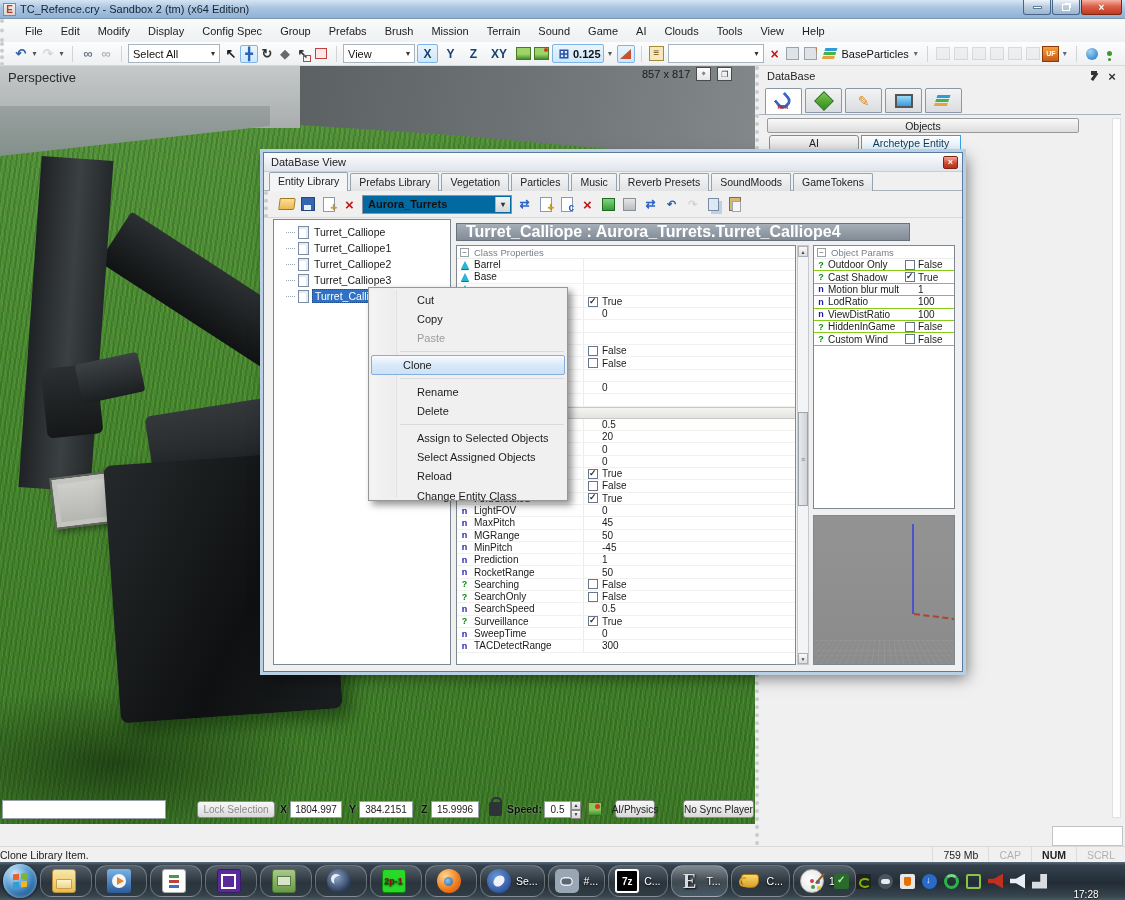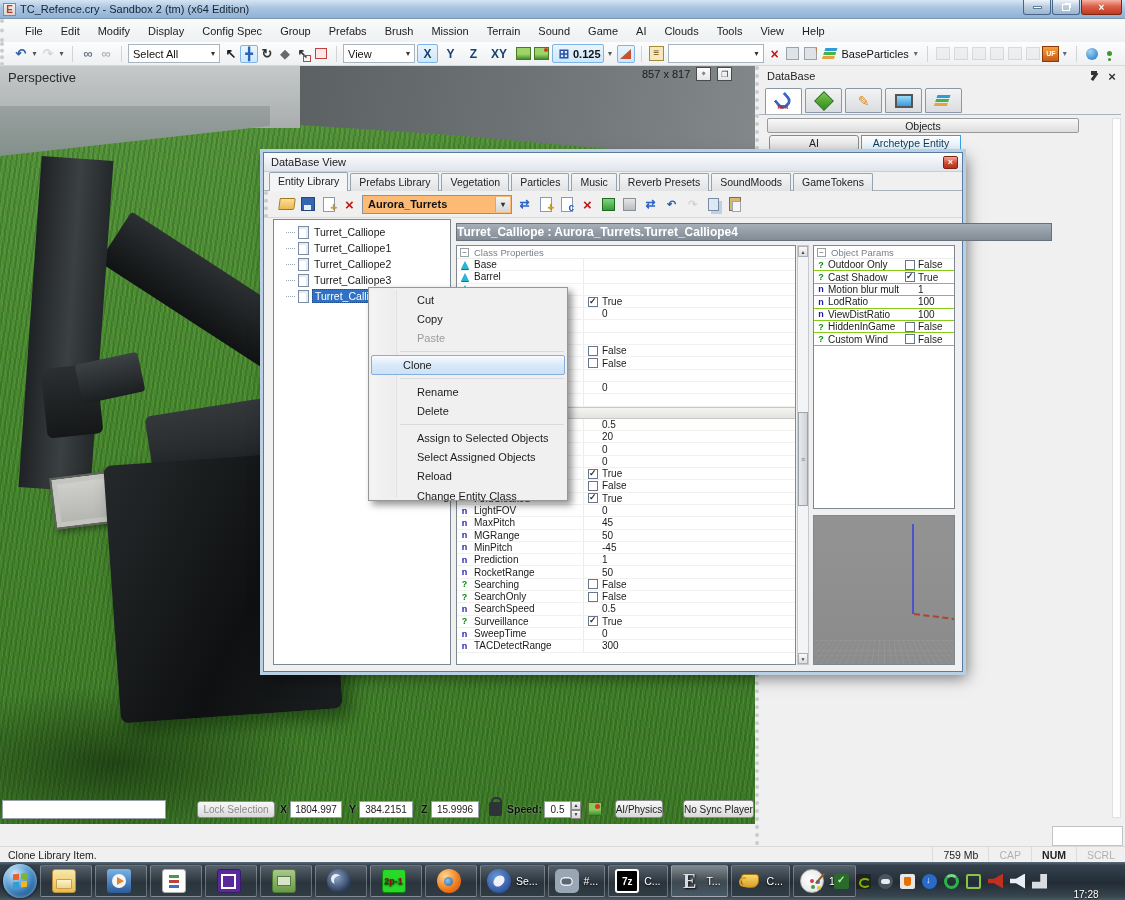--- a/index.html
+++ b/index.html
@@ -122,29 +122,29 @@
 [data-name="add-library-icon"]::before,[data-name="add-item-icon"]::before,[data-name="clone-item-icon"]::before{content:"";width:10px;height:13px;background:#fff;border:1px solid #8a9ab0}
 [data-name="add-library-icon"]::after,[data-name="add-item-icon"]::after{content:"+";position:absolute;right:0;bottom:0;color:#d8a010;font-weight:bold;font-size:11px;text-shadow:0 0 1px #7a5a00}
 [data-name="clone-item-icon"]::after{content:"c";position:absolute;right:1px;bottom:0;color:#2a62c8;font-weight:bold;font-size:10px}
 [data-name="remove-library-icon"]::before,[data-name="remove-item-icon"]::before{content:"×";color:#c41a1a;font-weight:bold;font-size:15px}
 [data-name="reload-library-icon"]::before,[data-name="reload-item-icon"]::before{content:"⇄";color:#2a62c8;font-weight:bold;font-size:12px}
 [data-name="assign-item-icon"]::before{content:"";width:11px;height:11px;background:linear-gradient(#7cd87c,#3a9a3a);border:1px solid #1f6a1f}
 [data-name="get-from-selection-icon"]::before{content:"";width:11px;height:11px;background:linear-gradient(#e4e6e8,#b8bcc0);border:1px solid #8a9098}
 [data-name="copy-item-icon"]::before{content:"";width:9px;height:11px;background:#dce8f4;border:1px solid #7a8aa0;box-shadow:3px 3px 0 #c0d0e4}
 [data-name="paste-item-icon"]::before{content:"";width:10px;height:12px;background:#d8b878;border:1px solid #8a6a30}
 [data-name="paste-item-icon"]::after{content:"";position:absolute;left:6px;top:5px;width:7px;height:9px;background:#f4f6f8;border:1px solid #9aa6b4}
-.db-combo{width:150px;height:19px;background:#fdba74;border:1px solid #8a94a0;display:flex;align-items:center;font-weight:bold;font-size:11px;padding-left:5px;position:relative}
+.db-combo{width:150px;height:19px;background:#0369a1;border:1px solid #8a94a0;display:flex;align-items:center;font-weight:bold;font-size:11px;padding-left:5px;position:relative}
 .db-combo .btn{position:absolute;right:1px;top:1px;bottom:1px;width:15px;background:linear-gradient(#f4f4f4,#d4d6d8);border-left:1px solid #aab0b6;display:flex;align-items:center;justify-content:center;font-size:8px;color:#333}
 .db-tree{position:absolute;left:9px;top:66px;width:178px;height:446px;background:#fff;border:1px solid #7e8890;padding-top:4px}
 .titem{height:16px;display:flex;align-items:center;padding-left:12px;gap:3px;font-size:10.5px;color:#1a1a1a;position:relative}
 .titem::before{content:"";width:9px;border-top:1px dotted #9aa6b4}
 .pg{width:11px;height:13px;background:#fff;border:1px solid #7a8aa0;box-shadow:inset -2px 2px 0 #e4ecf4;flex:0 0 auto}
 .titem .tlabel{padding:0 2px;white-space:nowrap}
 .titem.sel .tlabel{background:#2f71c5;color:#fff;border:1px dotted #1a4a8a}
-.db-selheader{position:absolute;left:192px;top:70px;width:596px;height:18px;background:linear-gradient(#a6aeb7,#818b96);color:#fff;font-weight:bold;display:flex;align-items:center;padding-left:0;border:1px solid #68727c;font-size:12px}
+.db-selheader{position:absolute;left:192px;top:70px;width:454px;height:18px;background:linear-gradient(#a6aeb7,#818b96);color:#fff;font-weight:bold;display:flex;align-items:center;padding-left:9px;border:1px solid #68727c;font-size:16px}
 .db-props{position:absolute;left:192px;top:92px;width:340px;height:420px;background:#fff;border:1px solid #7e8890;overflow:hidden}
 .props-head{height:13px;display:flex;align-items:center;gap:5px;color:#78808a;font-size:9.5px;padding-left:3px;border-bottom:1px solid #ececea}
 .mbox{width:9px;height:9px;border:1px solid #98a0a8;color:#555;font-size:8px;line-height:7px;text-align:center;background:#fff}
 .crow{height:12.3px;display:flex;align-items:stretch;font-size:10px;border-bottom:1px solid #f1f1ef;color:#1a1a1a}
 .crow .ic{width:15px;display:flex;align-items:center;justify-content:center;font-weight:bold;font-size:9px}
 .crow .ic.n::before{content:"n";color:#1a1aae}
 .crow .ic.q::before{content:"?";color:#0a8a0a}
 .crow .ic.geom::before{content:"";width:0;height:0;border-left:4px solid transparent;border-right:4px solid transparent;border-bottom:8px solid #2ab4d8;filter:drop-shadow(0 1px 0 #14708a)}
 .crow .lbl{width:112px;border-right:1px solid #ececea;display:flex;align-items:center;padding-left:2px;white-space:nowrap;overflow:hidden}
 .crow .val{flex:1;display:flex;align-items:center;gap:4px;padding-left:4px;white-space:nowrap;overflow:hidden}
@@ -175,30 +175,30 @@
 .mi.hl{background:linear-gradient(#f8fbfe,#d9e9f8 50%,#cbe2f6);border:1px solid #86aedd;border-radius:2px;margin:0 2px;padding-left:31px}
 .mi.dis{color:#9c9c9c}
 .mi.sep{height:7.2px;padding:0}
 .mi.sep::after{content:"";position:absolute;left:31px;right:3px;top:3px;height:1px;background:#dadada}
 
 #console{position:absolute;left:0;top:824px;width:1048px;height:22px;background:linear-gradient(#f6f6f6,#eaeaea);border-top:1px solid #d4d4d4;display:flex;align-items:center;border-left:4px dotted #c9cccf}
 #console .ctitle{padding-left:8px;font-size:11px;color:#222}
 .con-ctl{position:absolute;top:4px;width:14px;height:14px;display:flex;align-items:center;justify-content:center}
 #console-field{position:absolute;left:1052px;top:826px;width:71px;height:20px;background:#fff;border:1px solid #c0c4c8;z-index:5}
 #statusbar{position:absolute;left:0;top:846px;width:1125px;height:16px;background:#f0f0f0;border-top:1px solid #dadada;display:flex;align-items:center;font-size:10.5px;color:#222}
-#statusbar .msg{padding-left:8px}
+#statusbar .msg{padding-left:0}
 .sb-right{position:absolute;right:0;top:0;height:100%;display:flex;align-items:center}
 .sb-cell{padding:0 10px;border-left:1px solid #dcdcdc;height:100%;display:flex;align-items:center}
 .sb-gray{color:#b2b2b2}
 .sb-dark{color:#222;font-weight:bold}
 
 #taskbar{position:absolute;left:0;top:862px;width:1125px;height:38px;background:linear-gradient(#5d6d7b,#35424e 8%,#222c35 55%,#37454f 90%,#4a5a66);display:flex;align-items:center;padding:0 3px;gap:3px}
 .tb-start{width:34px;height:34px;border-radius:50%;background:radial-gradient(circle at 35% 28%,#cfe6f8,#5a9fd4 40%,#1c5a96 75%,#0c3560);box-shadow:inset 0 0 4px rgba(255,255,255,.6),0 1px 3px rgba(0,0,0,.6);position:relative;flex:0 0 auto}
 .tb-start::before{content:"";position:absolute;left:10px;top:10px;width:6px;height:6px;background:#e8632b;box-shadow:8px 0 0 #7db72f,0 8px 0 #2e9fd4,8px 8px 0 #f3b61f;transform:skewY(-6deg)}
-.tb-btn{height:32px;min-width:52px;border:1px solid rgba(255,255,255,.28);border-radius:2px;background:linear-gradient(rgba(255,255,255,.16),rgba(255,255,255,.05) 50%,rgba(0,0,0,.12));display:flex;align-items:center;justify-content:center;gap:5px;padding:0 6px;flex:0 0 auto;color:#fff;font-size:10.5px;text-shadow:0 1px 2px #000}
+.tb-btn{height:32px;min-width:52px;border:1px solid rgba(255,255,255,.28);border-radius:12px;background:linear-gradient(rgba(255,255,255,.16),rgba(255,255,255,.05) 50%,rgba(0,0,0,.12));display:flex;align-items:center;justify-content:center;gap:5px;padding:0 6px;flex:0 0 auto;color:#fff;font-size:10.5px;text-shadow:0 1px 2px #000}
 .tb-btn.act{background:linear-gradient(rgba(255,255,255,.38),rgba(255,255,255,.14) 50%,rgba(120,150,170,.25))}
 .tb-ico{width:24px;height:24px;border-radius:3px;position:relative;display:flex;align-items:center;justify-content:center;font-weight:bold}
 [data-name="explorer-button"] .tb-ico{background:linear-gradient(#f8e8a8,#e8bc54);border:1px solid #b8903a}
 [data-name="explorer-button"] .tb-ico::before{content:"";position:absolute;left:3px;top:9px;right:3px;bottom:3px;background:linear-gradient(#fdf4cf,#f0d488);border:1px solid #c8a050;border-radius:1px}
 [data-name="media-player-button"] .tb-ico{background:linear-gradient(#7ab4e8,#2a5a9a)}
 [data-name="media-player-button"] .tb-ico::before{content:"";width:14px;height:14px;border-radius:50%;background:#f4f6f8}
 [data-name="media-player-button"] .tb-ico::after{content:"";position:absolute;left:10px;top:8px;width:0;height:0;border-left:7px solid #e8832b;border-top:4px solid transparent;border-bottom:4px solid transparent}
 [data-name="cpuid-button"] .tb-ico{background:#fdfdfd;border:1px solid #b0b0b0}
 [data-name="cpuid-button"] .tb-ico::before{content:"";width:10px;height:3px;background:#c04040;box-shadow:0 5px 0 #4070c0,0 -5px 0 #40a040}
 [data-name="chip-button"] .tb-ico{background:#5a2a9a;border:1px solid #3a1a6a}
@@ -388,21 +388,21 @@
     <span class="vb-lbl" style="left:421px;top:737px" data-name="z-coord-label">Z</span>
     <div class="f7" style="position:absolute;left:431px;top:735px;width:48px;height:17px" data-name="z-coord-field">15.9996</div>
     <span class="lock-ico" style="left:489px;top:736px" data-name="lock-axis-icon"></span>
     <span class="vb-lbl" style="left:507px;top:737px" data-name="speed-label">Speed:</span>
     <div class="f7" style="position:absolute;left:544px;top:735px;width:27px;height:17px" data-name="speed-field">0.5</div>
     <span class="spin" style="left:571px;top:735px" data-name="speed-stepper">
         <span>▲</span>
         <span>▼</span>
       </span>
     <span class="tcol-ico" style="left:586px;top:736px" data-name="terrain-color-icon"></span>
-    <div class="b7" style="position:absolute;left:615px;top:734px;width:48px;height:18px" data-name="ai-physics-button">AI/Physics</div>
+    <div class="b7" style="position:absolute;left:615px;top:734px;width:40px;height:18px" data-name="ai-physics-button">AI/Physics</div>
     <div class="b7" style="position:absolute;left:683px;top:734px;width:71px;height:18px" data-name="no-sync-player-button">No Sync Player</div>
   </div>
 
   <div id="rollup" data-name="rollup-bar">
     <div class="rb-title" data-name="rollup-title">DataBase</div>
     <div class="rb-ctl" style="right:24px" data-name="pin-icon"></div>
     <div class="rb-ctl" style="right:6px" data-name="close-icon"></div>
     <div class="rtabs" data-name="rollup-tabs">
 
     <div class="rtab act" data-name="rollup-tab">
@@ -502,30 +502,30 @@
 
     <div class="db-props" data-name="class-properties-panel">
       <div class="props-head" data-name="class-properties-header">
         <span class="mbox" data-name="collapse-icon">−</span>
         <span>Class Properties</span>
       </div>
       <div>
 
           <div class="crow geom" data-name="property-row">
             <span class="ic geom" data-name="property-type-icon"></span>
-            <span class="lbl">Base</span>
+            <span class="lbl">Barrel</span>
             <span class="val">
               <span class="cbx nocb" data-name="property-checkbox"></span>
               <span data-name="property-value"></span>
             </span>
           </div>
 
           <div class="crow geom" data-name="property-row">
             <span class="ic geom" data-name="property-type-icon"></span>
-            <span class="lbl">Barrel</span>
+            <span class="lbl">Base</span>
             <span class="val">
               <span class="cbx nocb" data-name="property-checkbox"></span>
               <span data-name="property-value"></span>
             </span>
           </div>
 
           <div class="crow geom" data-name="property-row">
             <span class="ic geom" data-name="property-type-icon"></span>
             <span class="lbl"></span>
             <span class="val">

